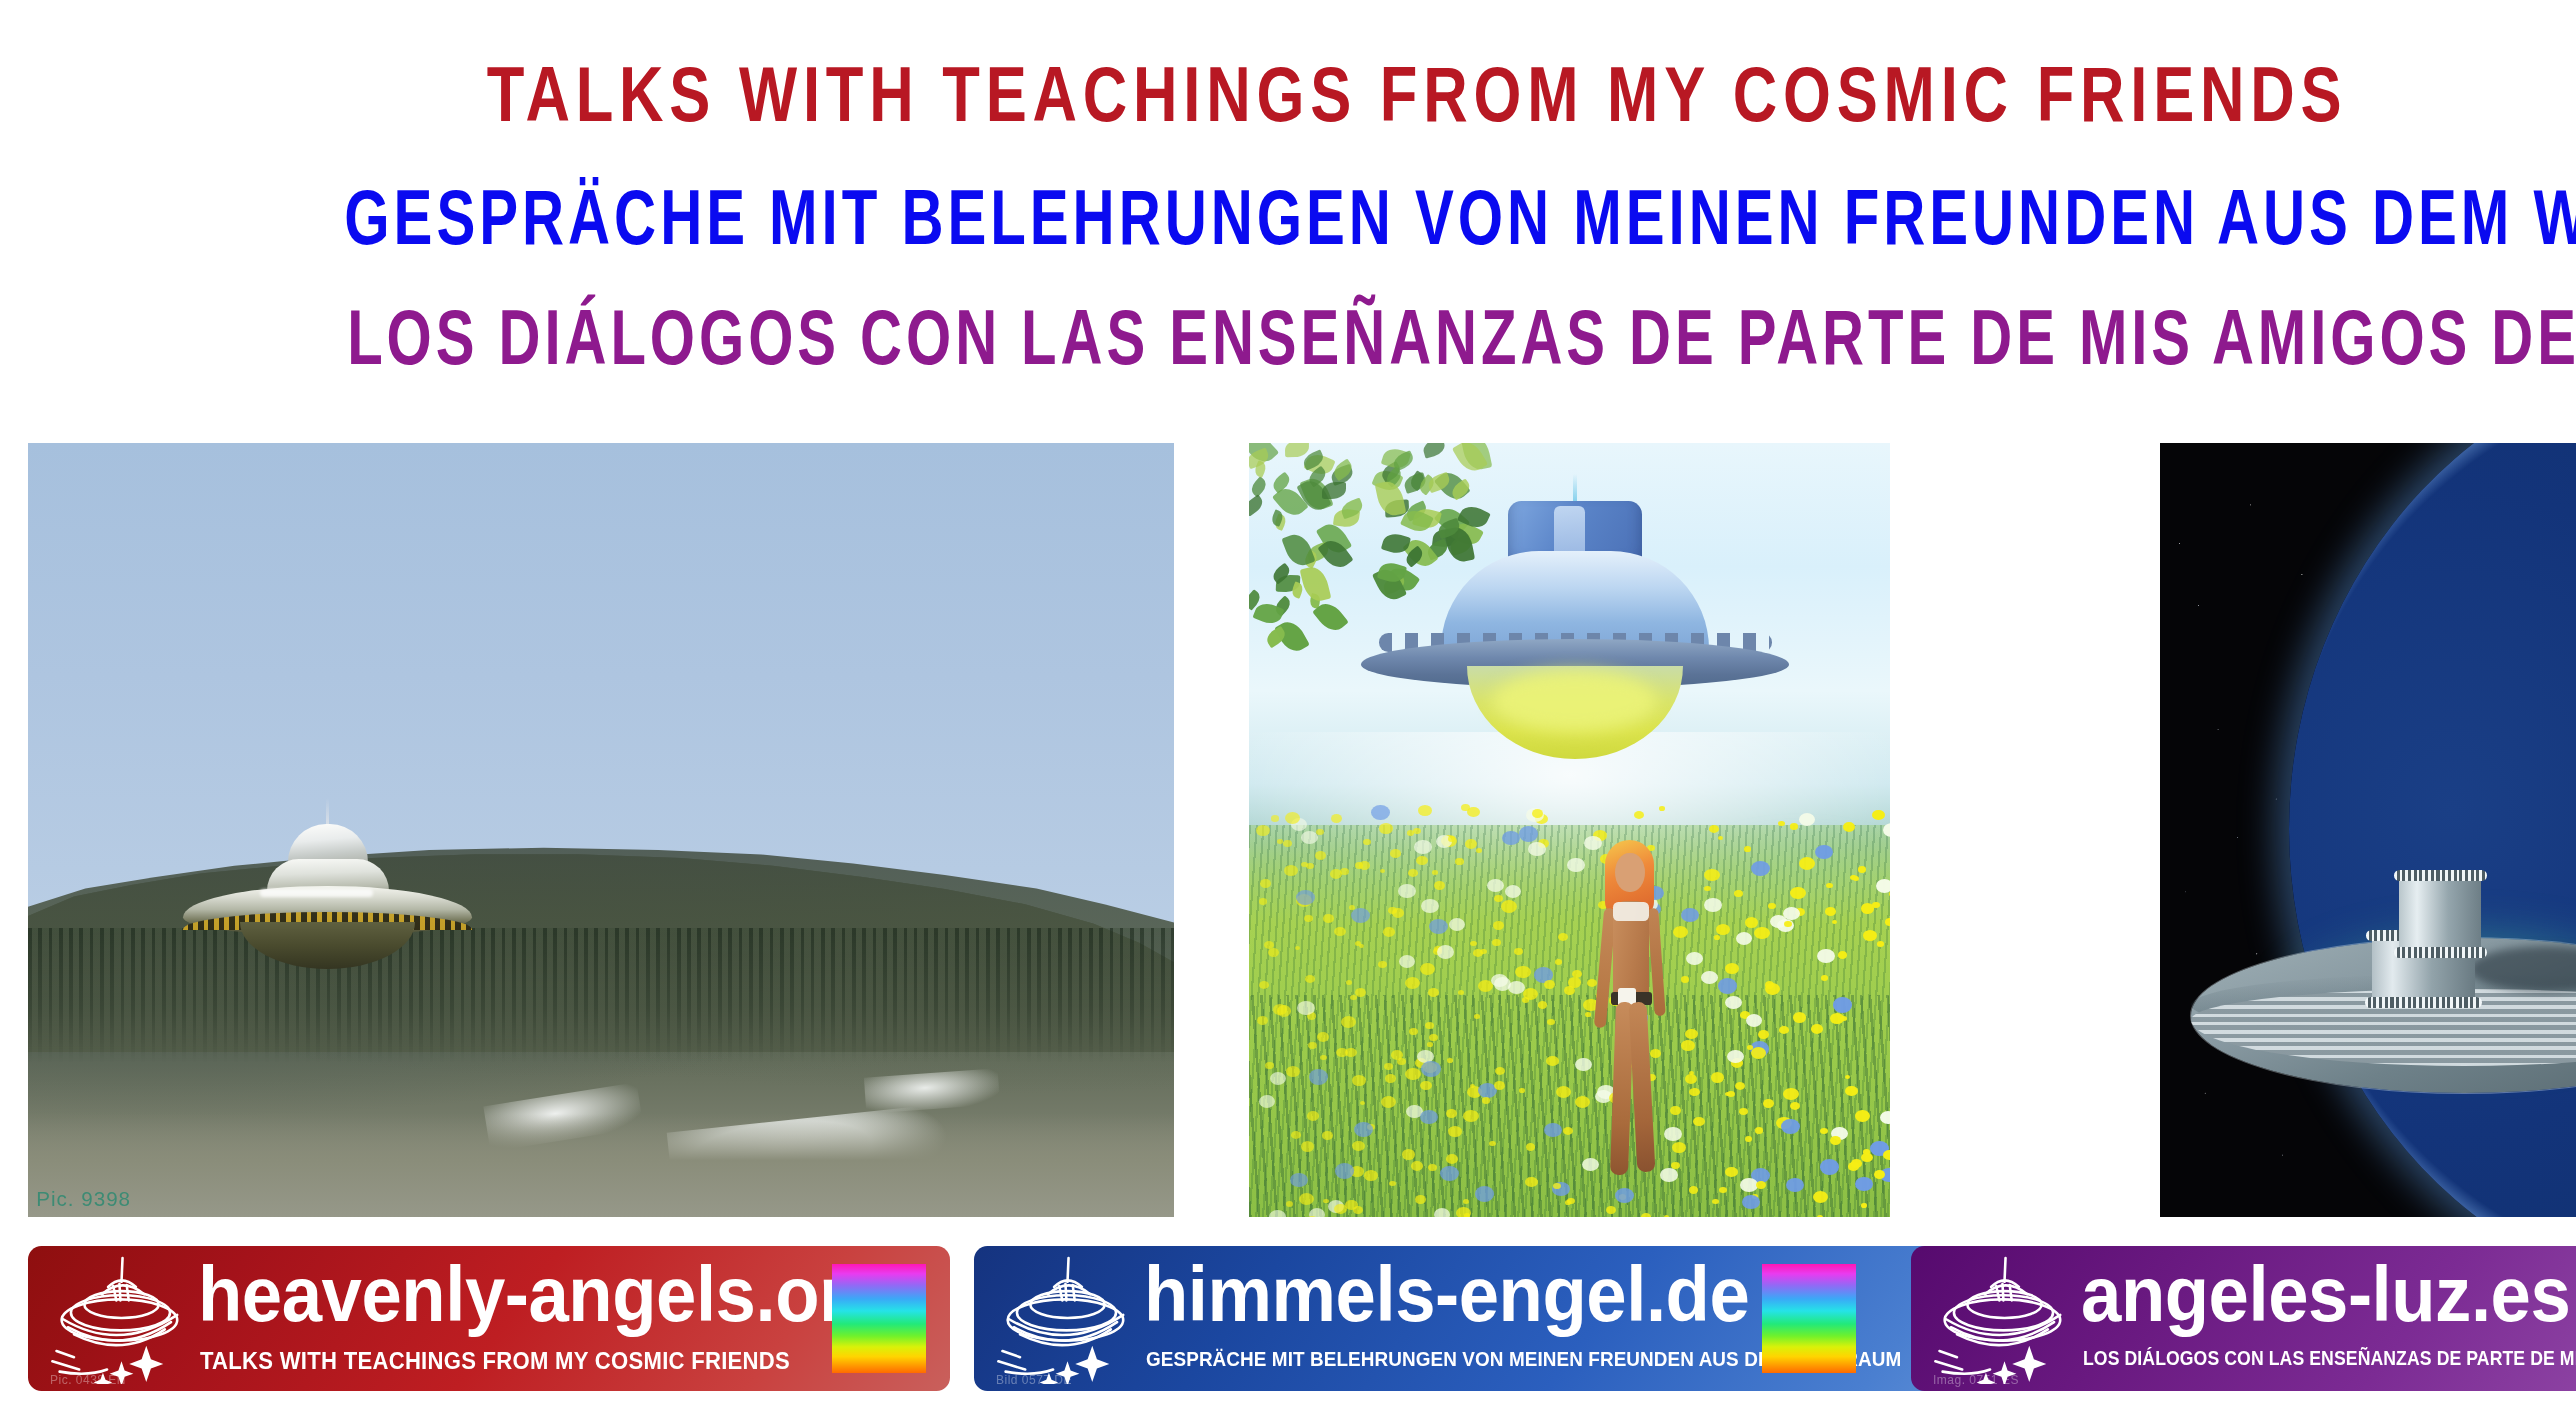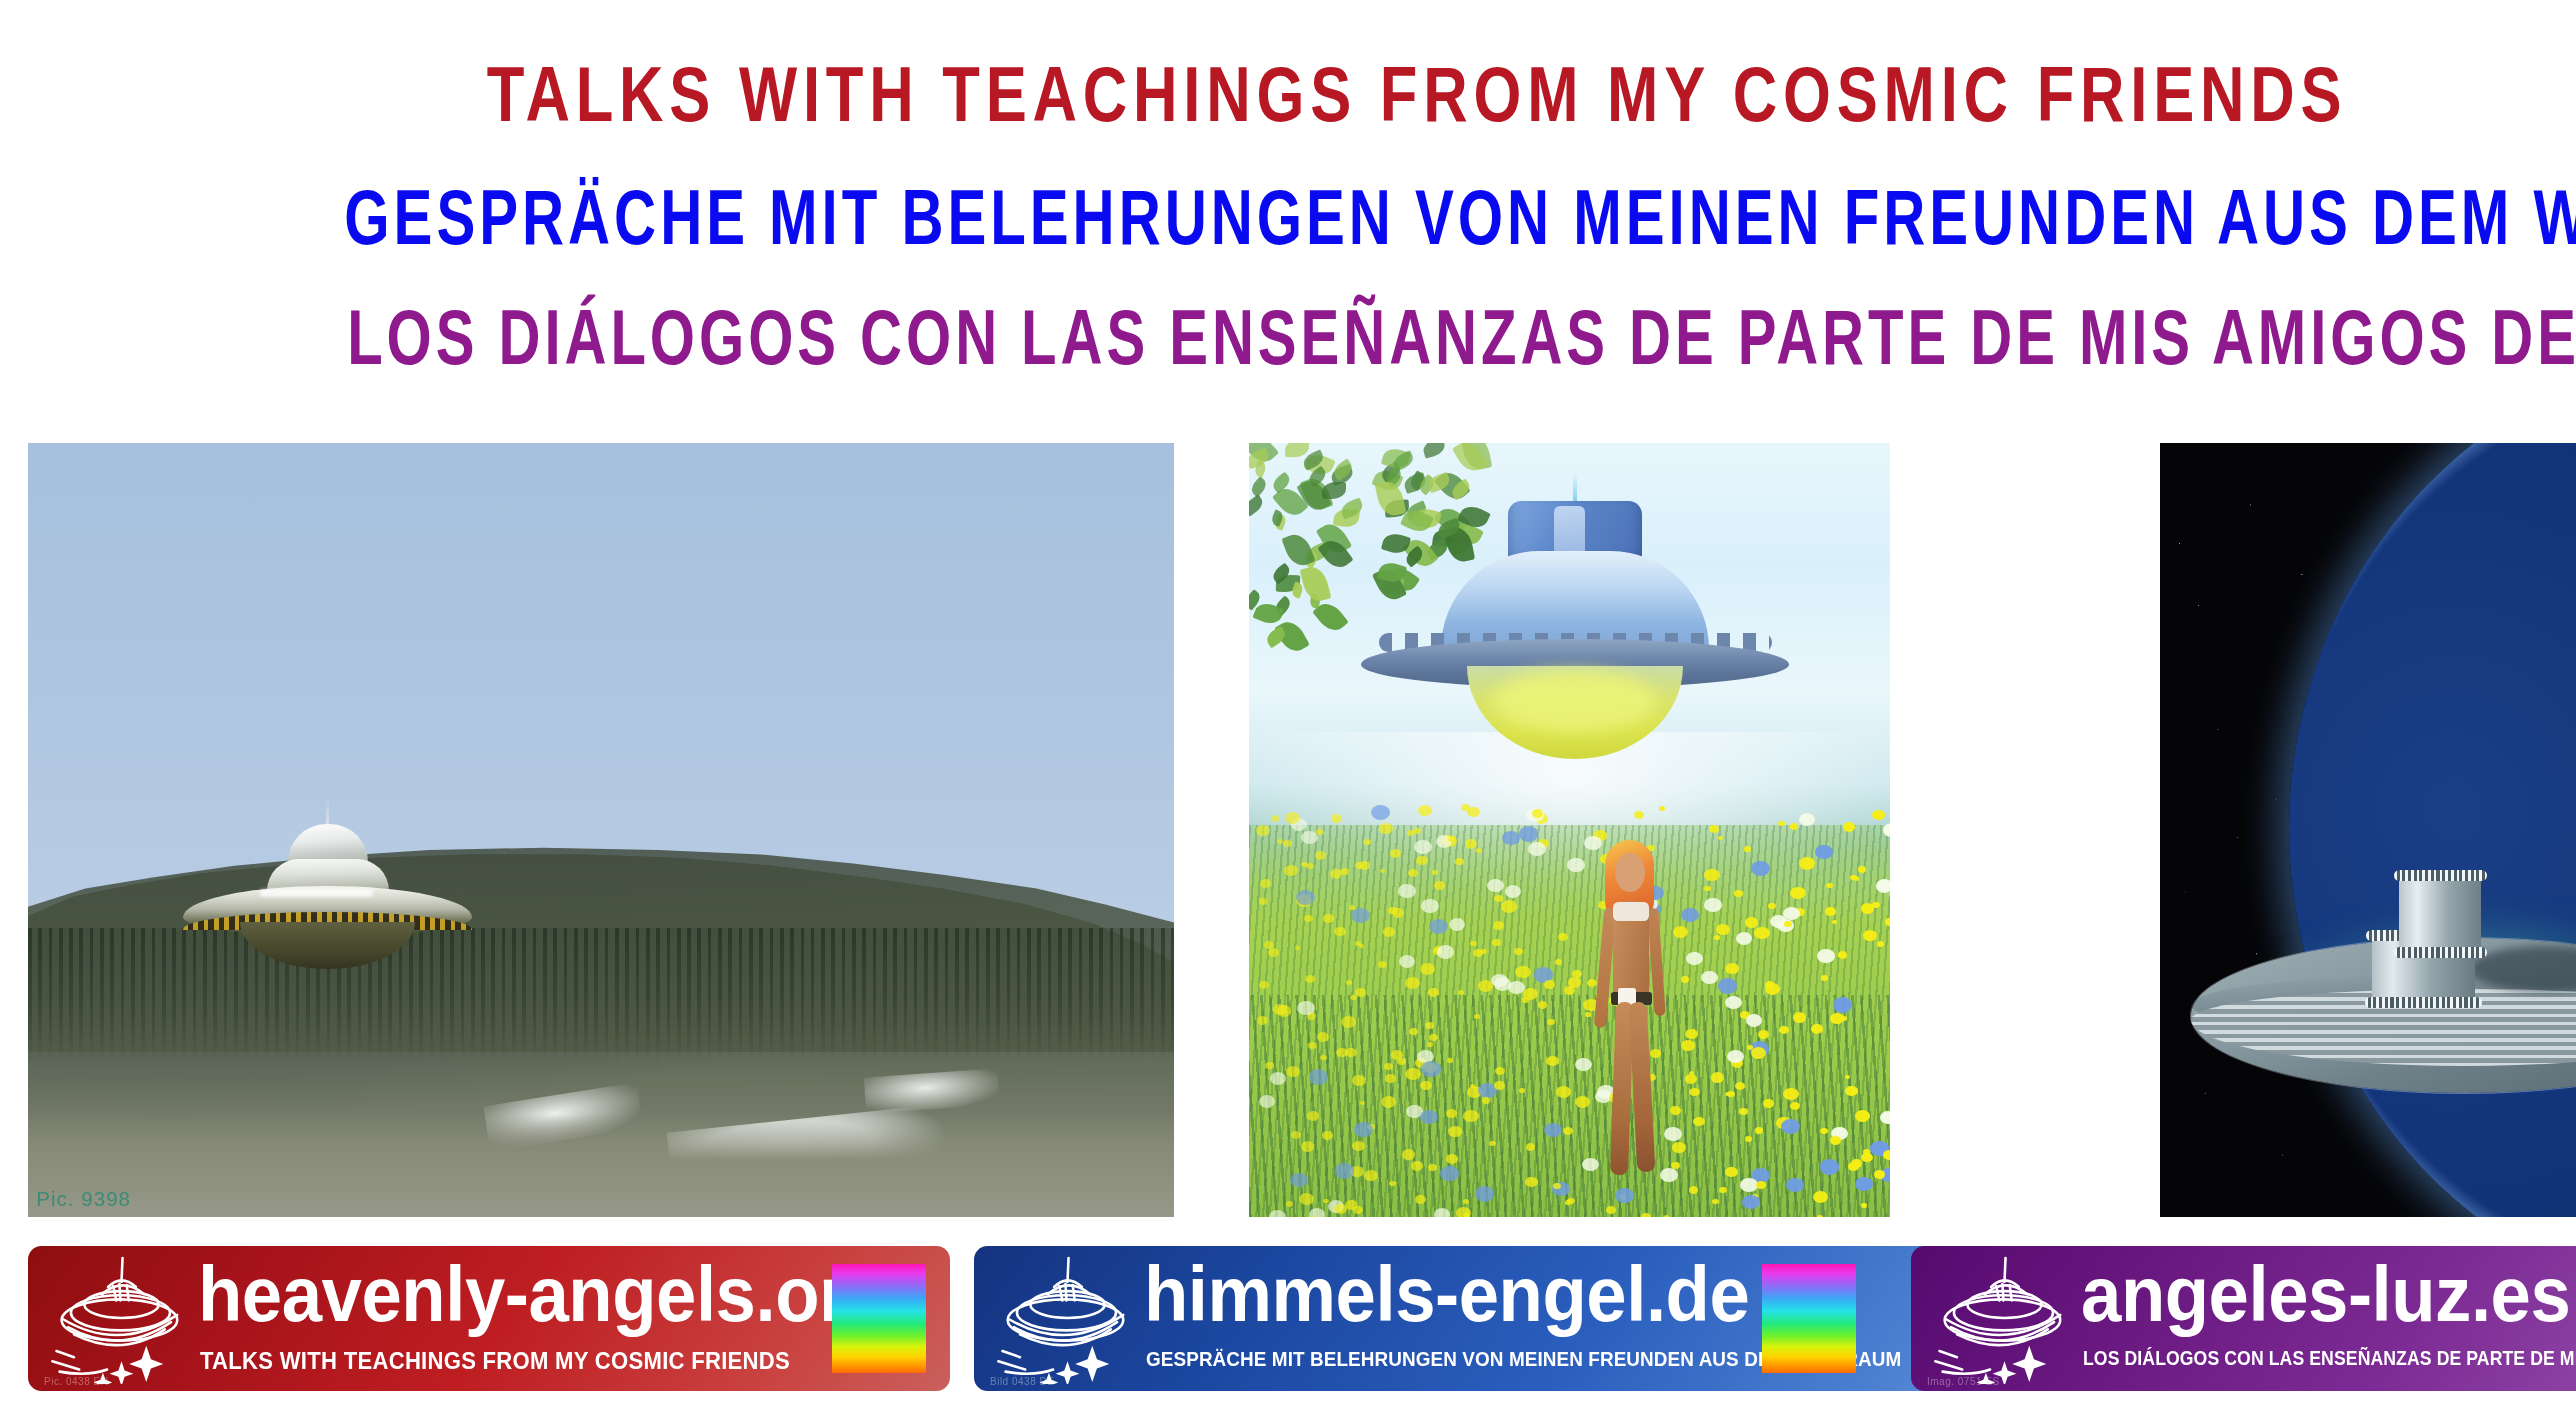--- a/index.html
+++ b/index.html
@@ -255,21 +255,21 @@
   #tag-1{font-size:24px;letter-spacing:0.3px;transform:scaleX(.92);transform-origin:left center;}
   #tag-2{font-size:21px;letter-spacing:0.1px;transform:scaleX(.90);transform-origin:left center;}
   #tag-3{font-size:19.6px;letter-spacing:0.1px;transform:scaleX(.90);transform-origin:left center;}
   .bn-rainbow{position:absolute;top:17.5px;width:94px;height:109px;
      background:linear-gradient(180deg,
         #ff17b4 0%,#e93bf0 9%,#8f6bf5 20%,#3aa9f7 32%,
         #25e3e8 43%,#22e97a 55%,#6ff12c 66%,#d9f209 76%,
         #ffd400 85%,#ff9b00 93%,#ff6a00 100%);}
   #rainbow-1{left:804px;}
   #rainbow-2{left:788px;}
-  .bn-watermark{position:absolute;left:16px;bottom:4.1px;font-size:10px;
+  .bn-watermark{position:absolute;left:22px;bottom:4.1px;font-size:12px;
      color:rgba(255,255,255,.34);letter-spacing:0.5px;white-space:nowrap;}
 </style>
 </head>
 <body>
 
 <div class="titles">
   <div class="title-line t-en">TALKS  WITH  TEACHINGS  FROM  MY  COSMIC  FRIENDS</div>
   <div class="title-line t-de">GESPRÄCHE  MIT  BELEHRUNGEN  VON  MEINEN  FREUNDEN  AUS  DEM  WELTRAUM</div>
   <div class="title-line t-es">LOS  DIÁLOGOS  CON  LAS  ENSEÑANZAS  DE  PARTE  DE  MIS  AMIGOS  DEL  UNIVERSO</div>
 </div>
@@ -831,21 +831,21 @@
       <g fill="#ffffff">
         <path d="M198 176 l9 26 24 9 -24 9 -9 26 -9 -26 -24 -9 24 -9z"></path>
         <path d="M150 206 l6 18 17 6 -17 6 -6 18 -6 -18 -17 -6 17 -6z"></path>
         <path d="M114 228 l5 14 13 5 -13 5 -5 14 -5 -14 -13 -5 13 -5z"></path>
       </g>
     </svg>
   </span>
   <span class="bn-domain">himmels-engel.de</span>
   <span class="bn-tag" id="tag-2">GESPRÄCHE MIT BELEHRUNGEN VON MEINEN FREUNDEN AUS DEM WELTRAUM</span>
   <span class="bn-rainbow" id="rainbow-2"></span>
-  <span class="bn-watermark">Bild 0438 DE</span>
+  <span class="bn-watermark">Bild 0577 DE</span>
 </a>
 
 <a class="banner" id="banner-3" href="#">
   <span class="bn-logo">
     <svg viewBox="0 0 300 250" xmlns="http://www.w3.org/2000/svg">
       <g fill="none" stroke="#ffffff" stroke-width="5" stroke-linecap="round">
         <path d="M152 6 L150 52"></path>
         <path d="M124 62 q26 -26 54 0"></path>
         <path d="M112 76 q40 -34 82 0"></path>
         <ellipse cx="150" cy="96" rx="72" ry="26"></ellipse>

